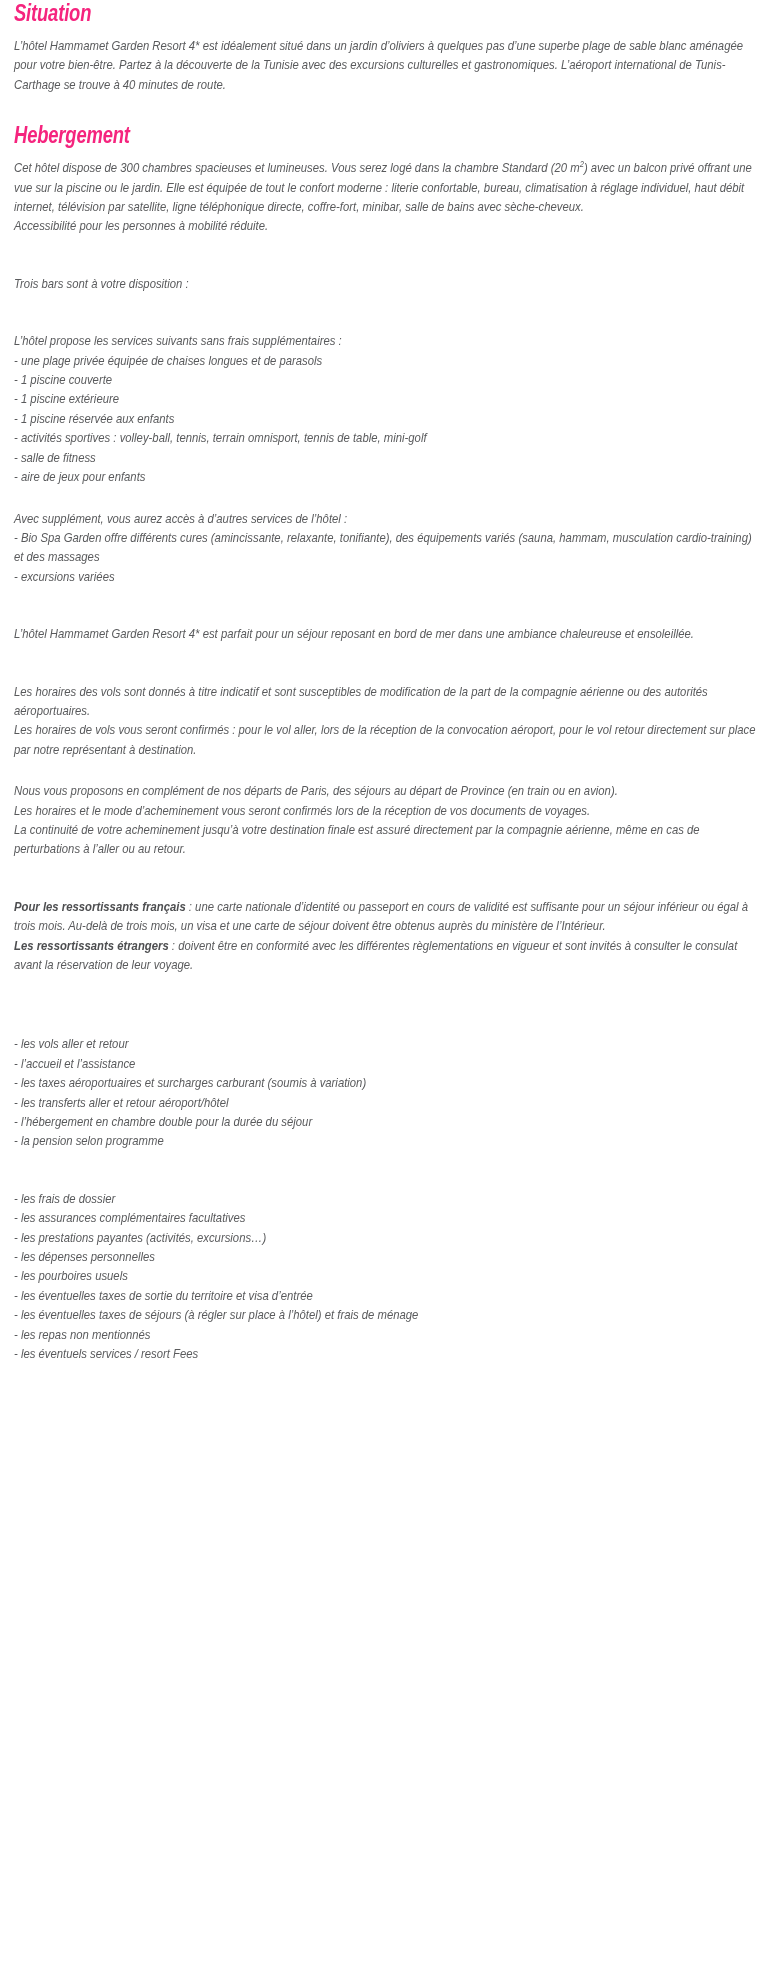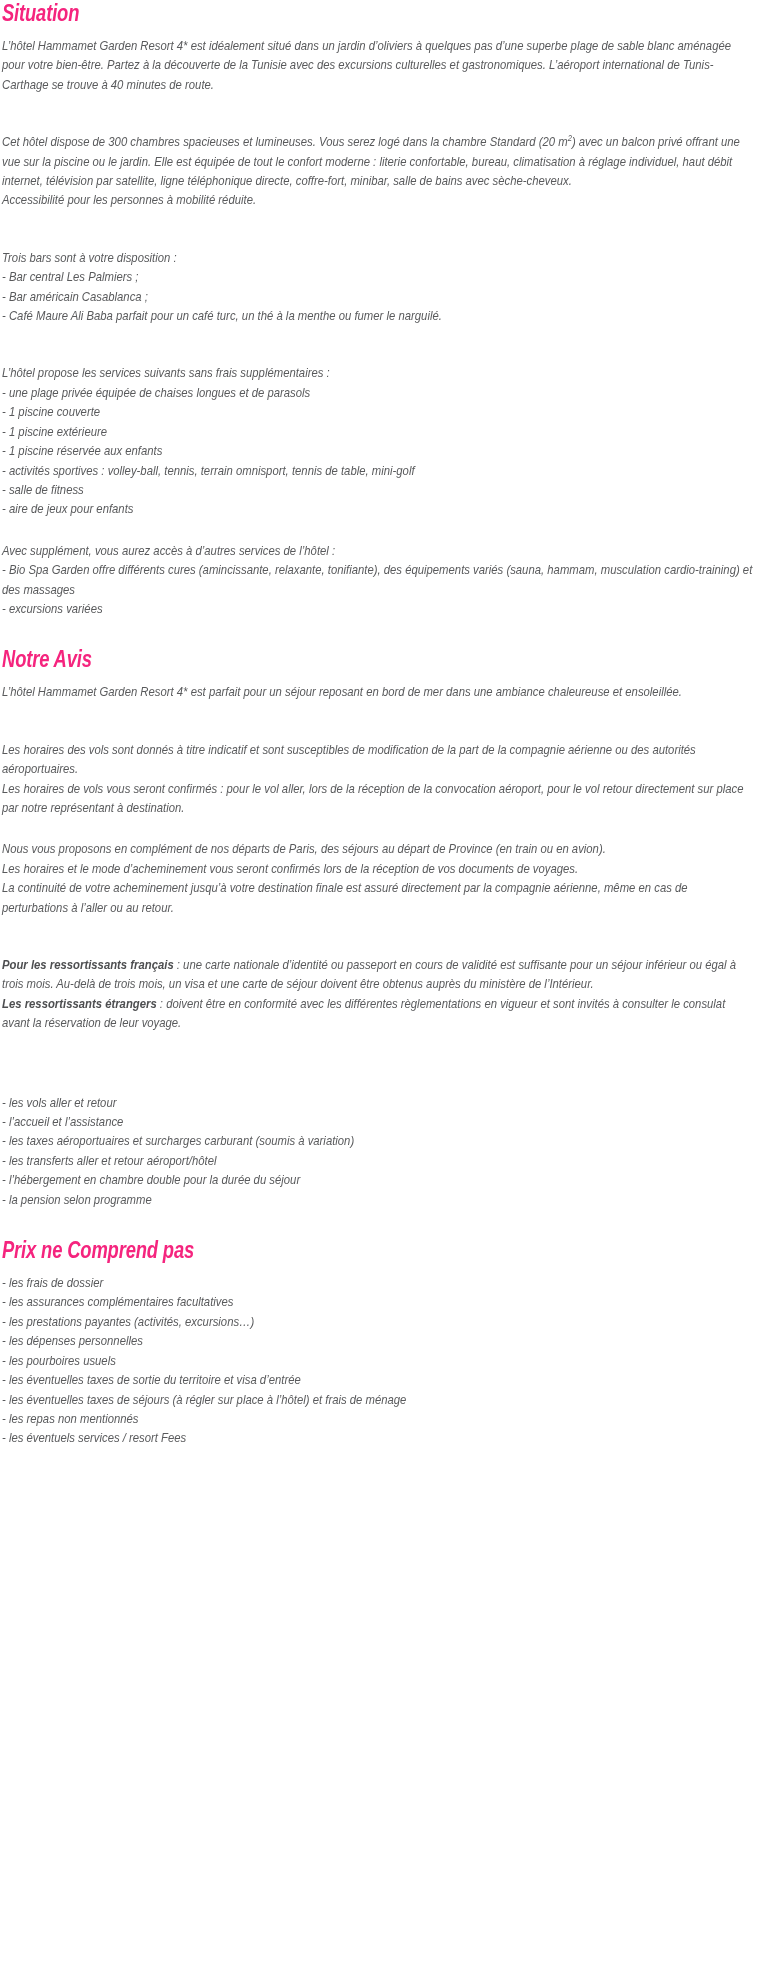--- a/index.html
+++ b/index.html
@@ -11,21 +11,21 @@
   body {
     width: 758px;
     min-height: 1974px;
     font-family: "Liberation Sans", "DejaVu Sans", sans-serif;
     color: #58595b;
     -webkit-font-smoothing: antialiased;
   }
   .page {
     width: 758px;
     box-sizing: border-box;
-    padding: 0 2px 8px 2px;
+    padding: 0 2px 8px 14px;
     background: #ffffff;
   }
 
   
   h2.section-title {
     font-family: "Liberation Sans", "DejaVu Sans", sans-serif;
     font-style: italic;
     font-weight: bold;
     font-size: 23px;
     line-height: 26px;
@@ -83,35 +83,33 @@
     <div class="title-wrap">
       <h2 class="section-title">Situation</h2>
     </div>
     <div class="gap-after-title"></div>
     <p class="para">L’hôtel Hammamet Garden Resort 4* est idéalement situé dans un jardin d’oliviers à quelques pas d’une superbe plage de sable blanc aménagée pour votre bien-être. Partez à la découverte de la Tunisie avec des excursions culturelles et gastronomiques. L’aéroport international de Tunis-Carthage se trouve à 40 minutes de route.</p>
   </section>
 
   <div class="big-gap"></div>
 
   <section class="sec">
+    <div class="title-wrap">
+      <h2 class="section-title">Hebergement</h2>
+    </div>
     <div class="gap-after-title"></div>
     <p class="para"><span>Cet hôtel dispose de 300 chambres spacieuses et lumineuses. Vous serez logé dans la chambre Standard (20 m<sup>2</sup>) avec un balcon privé offrant une vue sur la piscine ou le jardin. Elle est équipée de tout le confort moderne : literie confortable, bureau, climatisation à réglage individuel, haut débit internet, télévision par satellite, ligne téléphonique directe, coffre-fort, minibar, salle de bains avec sèche-cheveux.</span></p>
     <p class="para">Accessibilité pour les personnes à mobilité réduite.</p>
   </section>
 
   <div class="big-gap"></div>
 
   <section class="sec">
     <div class="gap-after-title"></div>
     <p class="para">Trois bars sont à votre disposition :</p>
-    <div class="list">
-      <p class="line">- Bar central Les Palmiers ;</p>
-      <p class="line">- Bar américain Casablanca ;</p>
-      <p class="line">- Café Maure Ali Baba parfait pour un café turc, un thé à la menthe ou fumer le narguilé.</p>
-    </div>
   </section>
 
   <div class="big-gap"></div>
 
   <section class="sec">
     <div class="gap-after-title"></div>
     <p class="para">L’hôtel propose les services suivants sans frais supplémentaires :</p>
     <div class="list">
       <p class="line">- une plage privée équipée de chaises longues et de parasols</p>
       <p class="line">- 1 piscine couverte</p>
@@ -125,23 +123,20 @@
     <p class="para">Avec supplément, vous aurez accès à d’autres services de l’hôtel :</p>
     <div class="list">
       <p class="line wrap">- Bio Spa Garden offre différents cures (amincissante, relaxante, tonifiante), des équipements variés (sauna, hammam, musculation cardio-training) et des massages</p>
       <p class="line">- excursions variées</p>
     </div>
   </section>
 
   <div class="big-gap"></div>
 
   <section class="sec">
-    <div class="title-wrap">
-      <h2 class="section-title">Notre Avis</h2>
-    </div>
     <div class="gap-after-title"></div>
     <p class="para">L’hôtel Hammamet Garden Resort 4* est parfait pour un séjour reposant en bord de mer dans une ambiance chaleureuse et ensoleillée.</p>
   </section>
 
   <div class="big-gap"></div>
 
   <section class="sec">
     <div class="gap-after-title"></div>
     <p class="para">Les horaires des vols sont donnés à titre indicatif et sont susceptibles de modification de la part de la compagnie aérienne ou des autorités aéroportuaires.</p>
     <p class="para">Les horaires de vols vous seront confirmés : pour le vol aller, lors de la réception de la convocation aéroport, pour le vol retour directement sur place par notre représentant à destination.</p>
@@ -170,23 +165,20 @@
       <p class="line">- les taxes aéroportuaires et surcharges carburant (soumis à variation)</p>
       <p class="line">- les transferts aller et retour aéroport/hôtel</p>
       <p class="line">- l’hébergement en chambre double pour la durée du séjour</p>
       <p class="line">- la pension selon programme</p>
     </div>
   </section>
 
   <div class="big-gap"></div>
 
   <section class="sec">
-    <div class="title-wrap">
-      <h2 class="section-title">Prix ne Comprend pas</h2>
-    </div>
     <div class="gap-after-title"></div>
     <div class="list">
       <p class="line">- les frais de dossier</p>
       <p class="line">- les assurances complémentaires facultatives</p>
       <p class="line">- les prestations payantes (activités, excursions…)</p>
       <p class="line">- les dépenses personnelles</p>
       <p class="line">- les pourboires usuels</p>
       <p class="line">- les éventuelles taxes de sortie du territoire et visa d’entrée</p>
       <p class="line">- les éventuelles taxes de séjours (à régler sur place à l’hôtel) et frais de ménage</p>
       <p class="line">- les repas non mentionnés</p>

